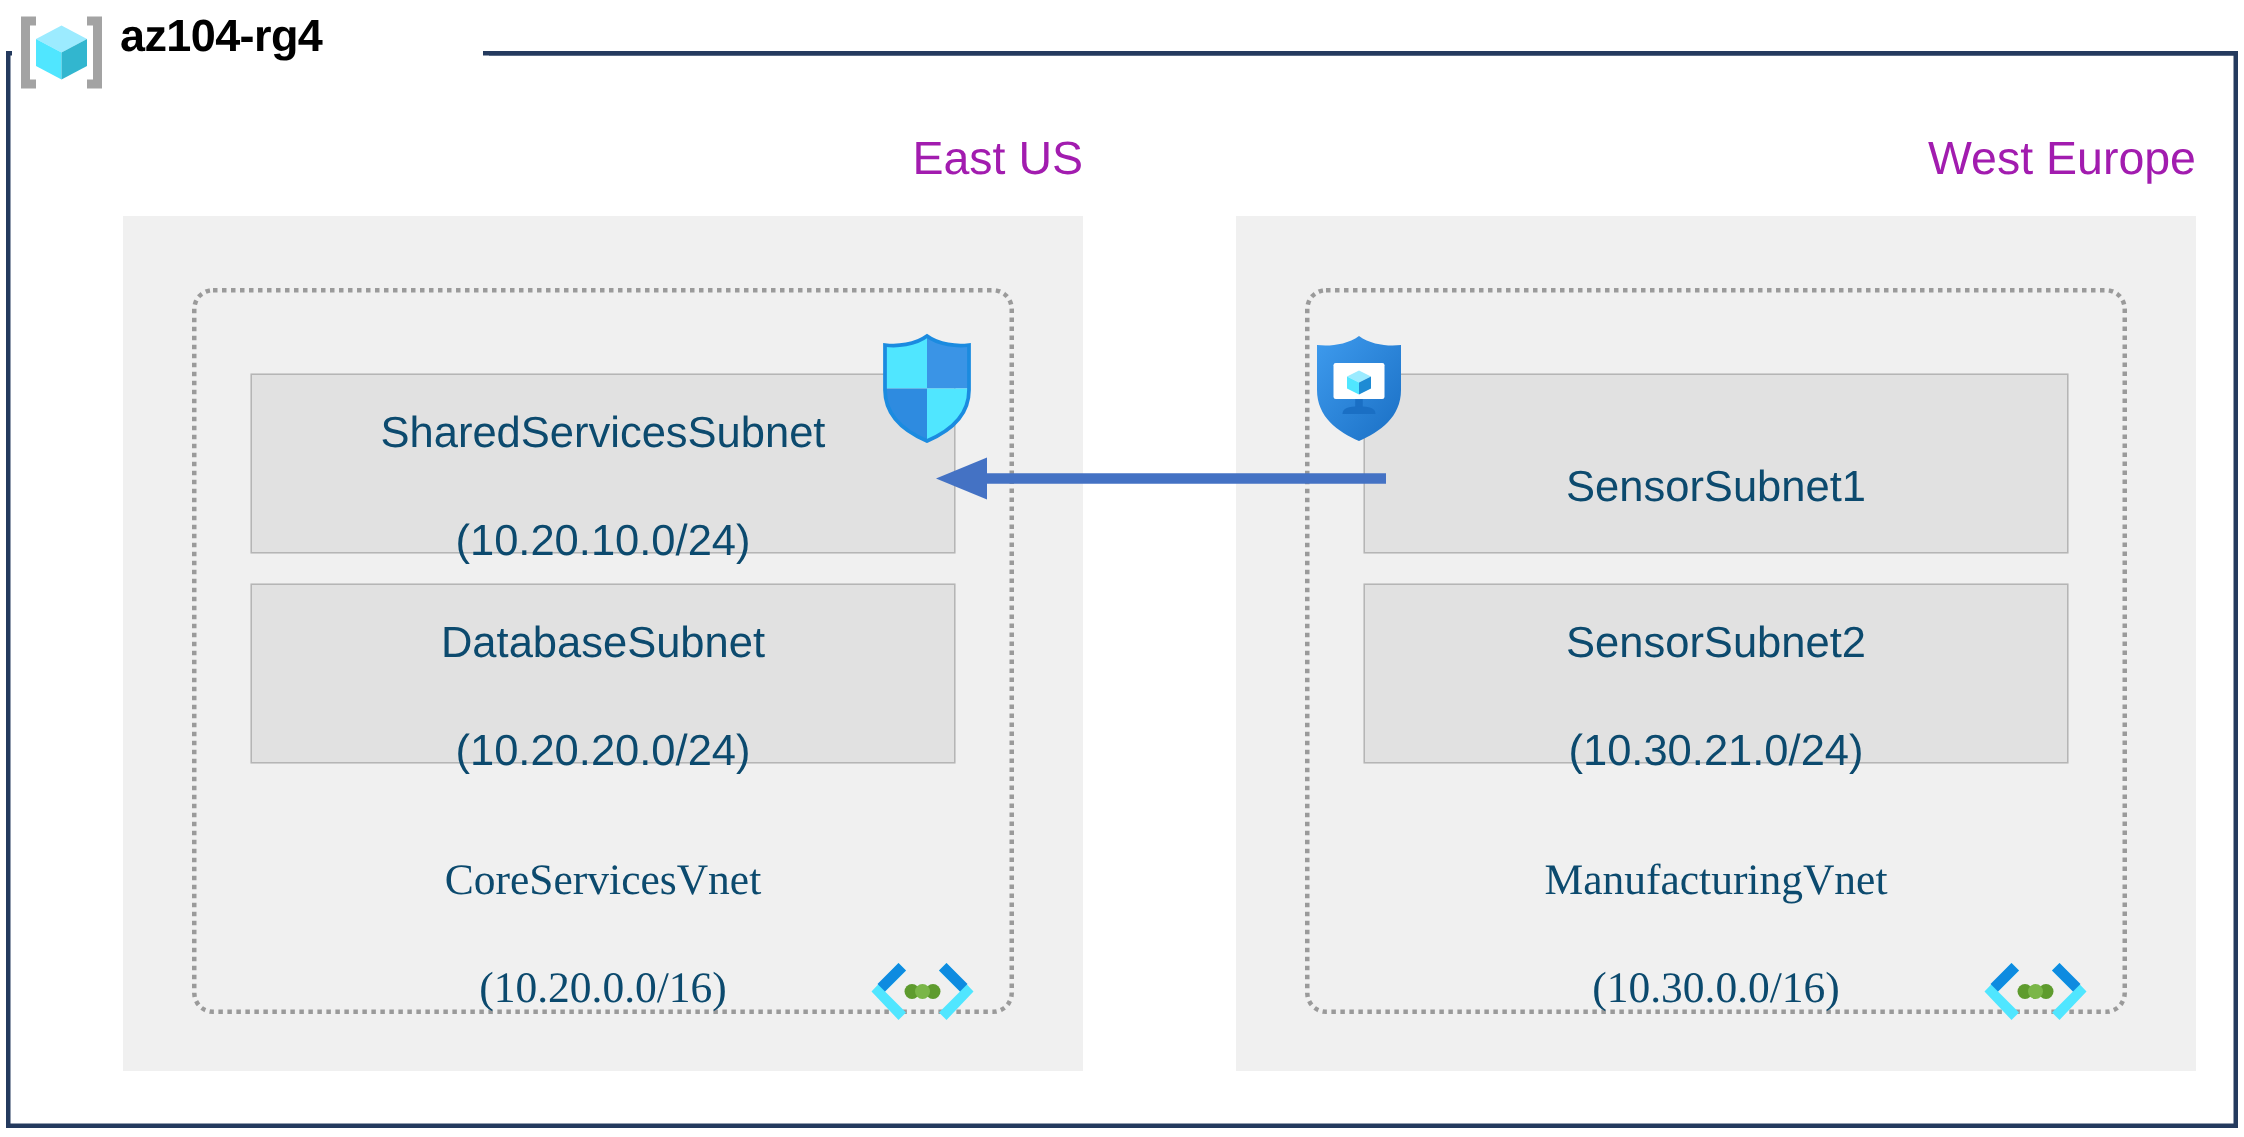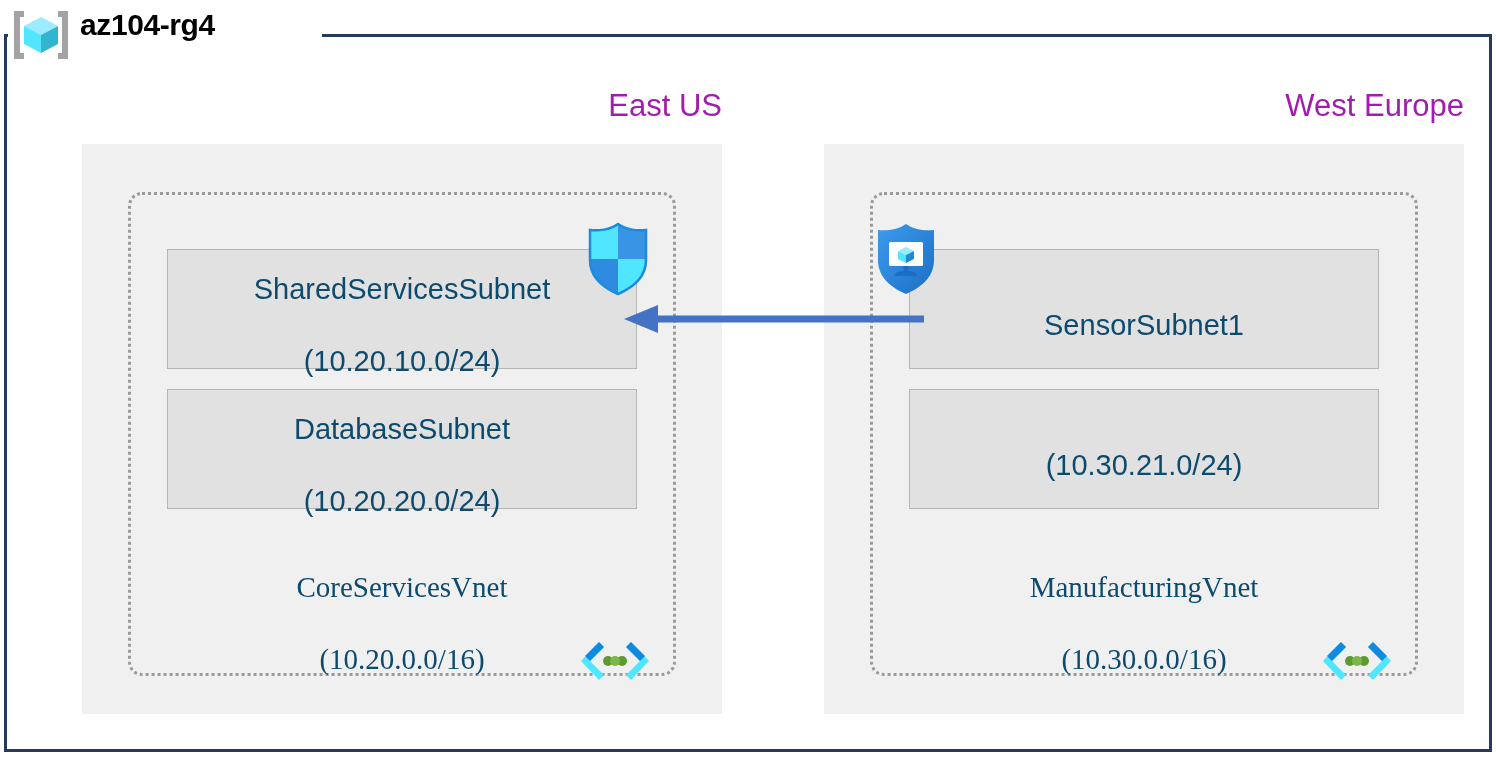--- a/index.html
+++ b/index.html
@@ -266,20 +266,21 @@
               <rect x="31.5" y="44" width="5" height="6" fill="#1A6FC4"></rect>
               <path d="M23 54 C23 50 27 49 34 49 C41 49 45 50 45 54 Z" fill="#1A6FC4"></path>
               <path d="M34 25 L42 29 L34 33 L26 29 Z" fill="#9CEBFF"></path>
               <path d="M26 29 L34 33 L34 41 L26 37 Z" fill="#50E6FF"></path>
               <path d="M42 29 L42 37 L34 41 L34 33 Z" fill="#1E8BD4"></path>
             </svg>
           </span>
         </div>
 
         <div class="subnet s2">
+          <span class="subnet-name">SensorSubnet2</span>
           <span class="subnet-cidr">(10.30.21.0/24)</span>
         </div>
 
         <div class="vnet-caption">
           <div class="vnet-name">ManufacturingVnet</div>
           <div class="vnet-cidr">(10.30.0.0/16)</div>
         </div>
 
         <span class="vnet-glyph">
           <svg viewBox="0 0 72 44" width="72" height="44" aria-hidden="true">

